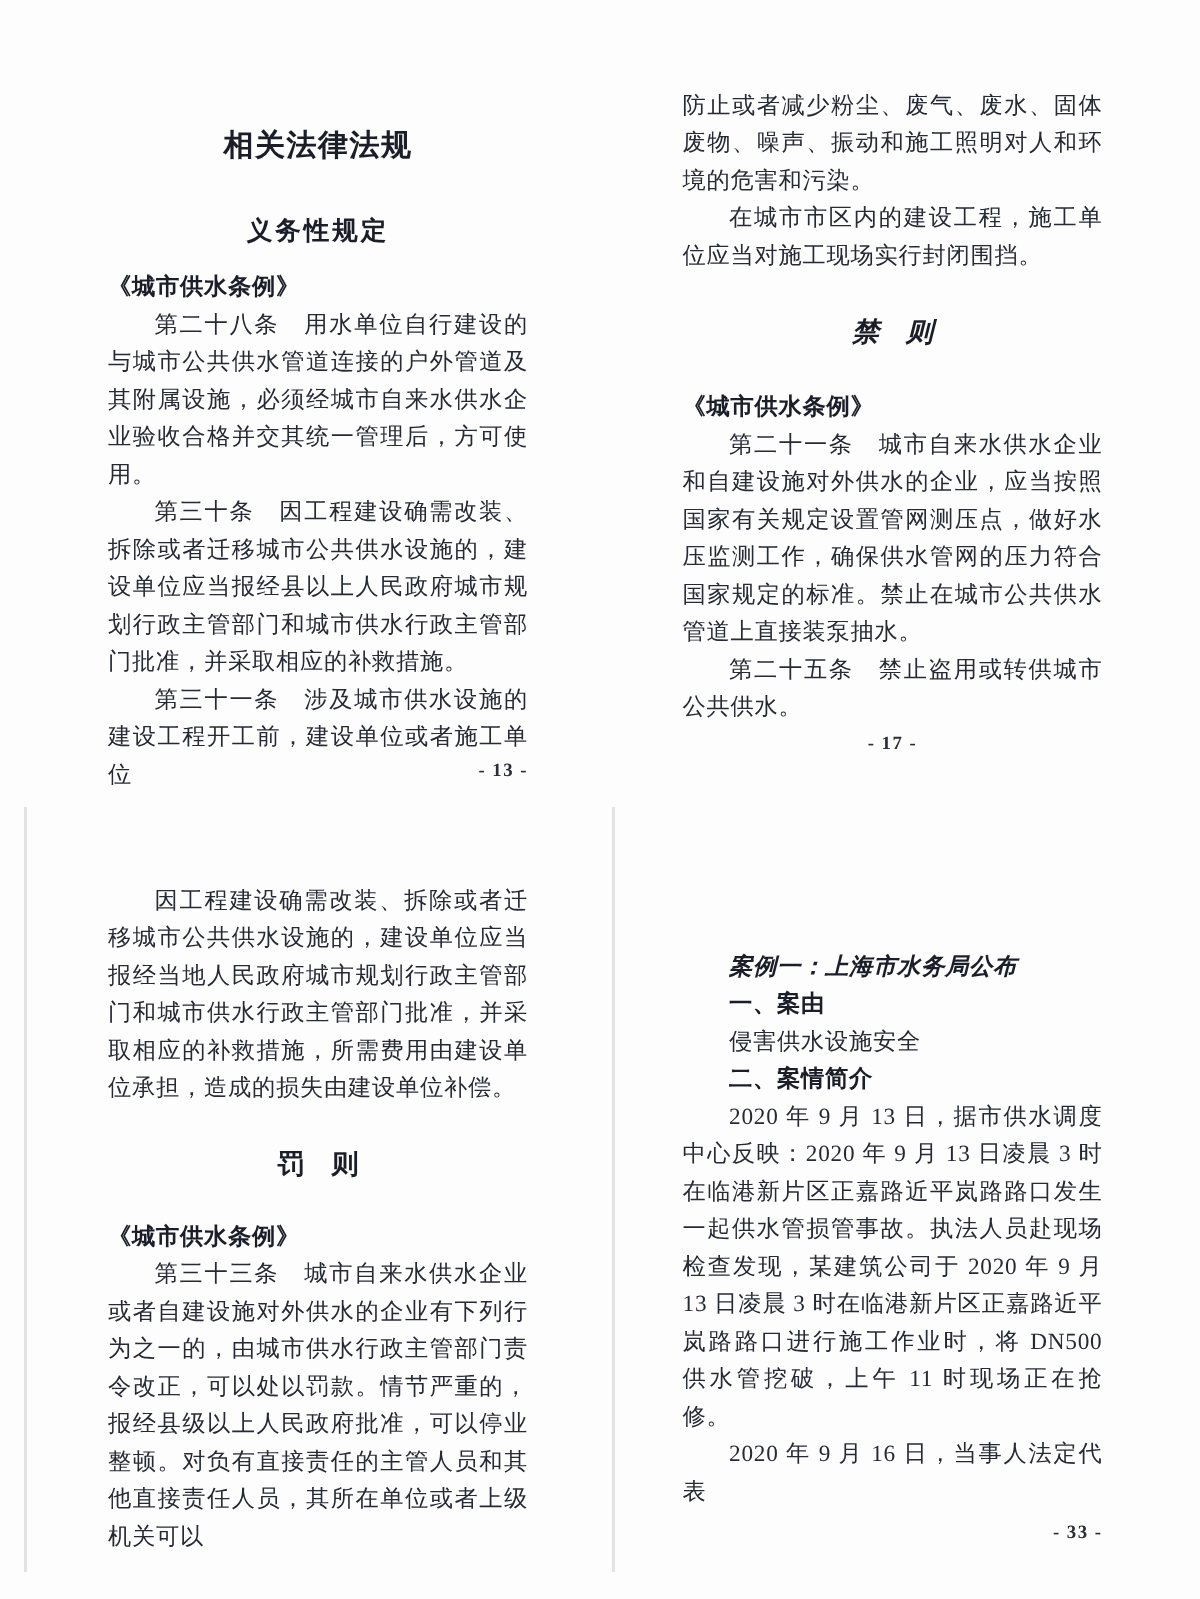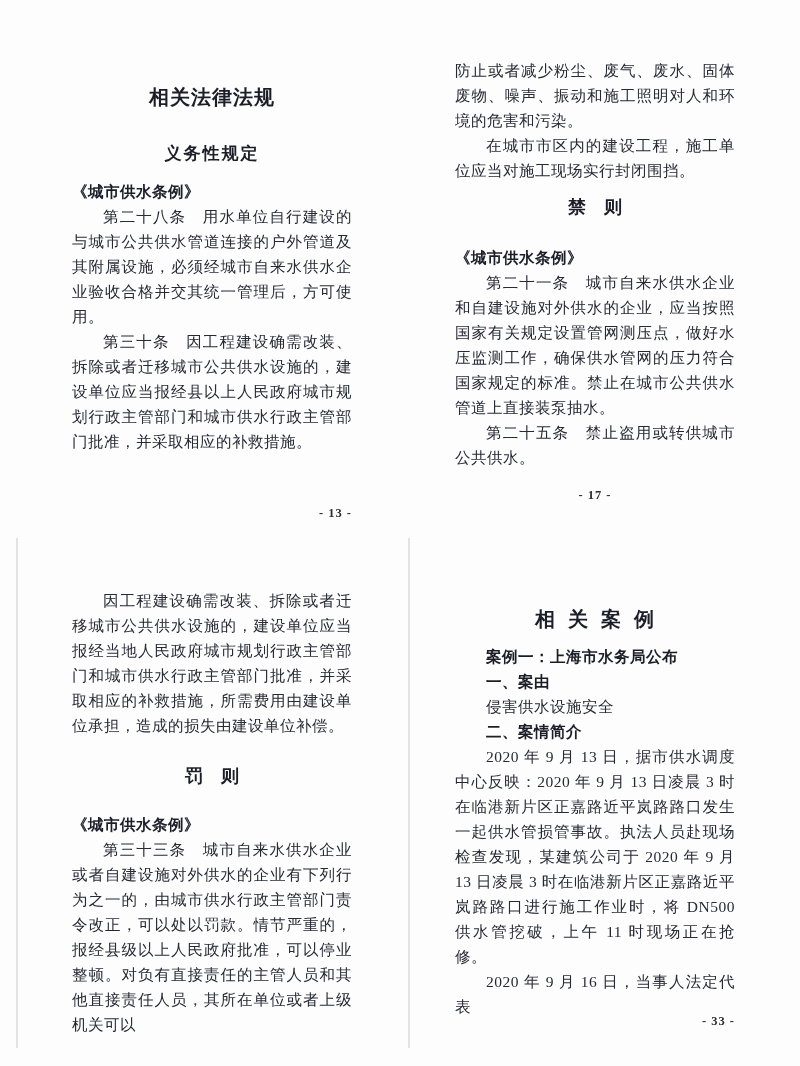--- a/index.html
+++ b/index.html
@@ -44,21 +44,21 @@
     text-align:justify; color:#262a34;
   }
   .indent { text-indent:2em; }
   .case-line {
     font-family:"Liberation Sans","DejaVu Sans",sans-serif;
     font-size:15.5px; line-height:25px; font-weight:bold; letter-spacing:0.5px;
     text-indent:2em; color:#1b1e28;
   }
   .case-line.normal { font-weight:normal; font-family:"Liberation Serif","DejaVu Serif",serif; color:#262a34; }
 
-  .mt28 { margin-top:12px; }
+  .mt28 { margin-top:26px;font-style:italic; }
   .mt26 { margin-top:26px; }
   .mt24 { margin-top:24px; }
   .mt14 { margin-top:14px; }
 
   .page-number {
     position:absolute; width:280px; font-size:12.5px; line-height:14px;
     color:#2a2d35; letter-spacing:1px; font-weight:bold;
   }
   .pn-right { text-align:right; }
   .pn-left  { text-align:left; }
@@ -75,20 +75,21 @@
 <body>
 
 <div class="canvas">
 
   <section class="page-col" id="page-13">
     <h1 class="doc-title">相关法律法规</h1>
     <h2 class="doc-subtitle">义务性规定</h2>
     <p class="law-title mt14">《城市供水条例》</p>
     <p class="body-p indent">第二十八条　用水单位自行建设的与城市公共供水管道连接的户外管道及其附属设施，必须经城市自来水供水企业验收合格并交其统一管理后，方可使用。</p>
     <p class="body-p indent">第三十条　因工程建设确需改装、拆除或者迁移城市公共供水设施的，建设单位应当报经县以上人民政府城市规划行政主管部门和城市供水行政主管部门批准，并采取相应的补救措施。</p>
+    <p class="body-p indent">第三十一条　涉及城市供水设施的建设工程开工前，建设单位或者施工单位</p>
   </section>
   <div class="page-number pn-right" id="pn-13">- 13 -</div>
 
   <section class="page-col" id="page-17">
     <p class="body-p">防止或者减少粉尘、废气、废水、固体废物、噪声、振动和施工照明对人和环境的危害和污染。</p>
     <p class="body-p indent">在城市市区内的建设工程，施工单位应当对施工现场实行封闭围挡。</p>
     <h2 class="section-heading mt28">禁　则</h2>
     <p class="law-title mt26">《城市供水条例》</p>
     <p class="body-p indent">第二十一条　城市自来水供水企业和自建设施对外供水的企业，应当按照国家有关规定设置管网测压点，做好水压监测工作，确保供水管网的压力符合国家规定的标准。禁止在城市公共供水管道上直接装泵抽水。</p>
     <p class="body-p indent">第二十五条　禁止盗用或转供城市公共供水。</p>
@@ -99,21 +100,20 @@
   <div class="rule-v" id="sheet-center-rule"></div>
 
   <section class="page-col" id="page-20">
     <p class="body-p indent">因工程建设确需改装、拆除或者迁移城市公共供水设施的，建设单位应当报经当地人民政府城市规划行政主管部门和城市供水行政主管部门批准，并采取相应的补救措施，所需费用由建设单位承担，造成的损失由建设单位补偿。</p>
     <h2 class="section-heading mt26">罚　则</h2>
     <p class="law-title mt24">《城市供水条例》</p>
     <p class="body-p indent">第三十三条　城市自来水供水企业或者自建设施对外供水的企业有下列行为之一的，由城市供水行政主管部门责令改正，可以处以罚款。情节严重的，报经县级以上人民政府批准，可以停业整顿。对负有直接责任的主管人员和其他直接责任人员，其所在单位或者上级机关可以</p>
   </section>
 
   <section class="page-col" id="page-33">
-    <h1 class="case-title">相 关 案 例</h1>
     <p class="case-line mt28">案例一：上海市水务局公布</p>
     <p class="case-line">一、案由</p>
     <p class="case-line normal">侵害供水设施安全</p>
     <p class="case-line">二、案情简介</p>
     <p class="body-p indent">2020 年 9 月 13 日，据市供水调度中心反映：2020 年 9 月 13 日凌晨 3 时在临港新片区正嘉路近平岚路路口发生一起供水管损管事故。执法人员赴现场检查发现，某建筑公司于 2020 年 9 月 13 日凌晨 3 时在临港新片区正嘉路近平岚路路口进行施工作业时，将 DN500 供水管挖破，上午 11 时现场正在抢修。</p>
     <p class="body-p indent">2020 年 9 月 16 日，当事人法定代表</p>
   </section>
   <div class="page-number pn-right" id="pn-33">- 33 -</div>
 
 </div>

